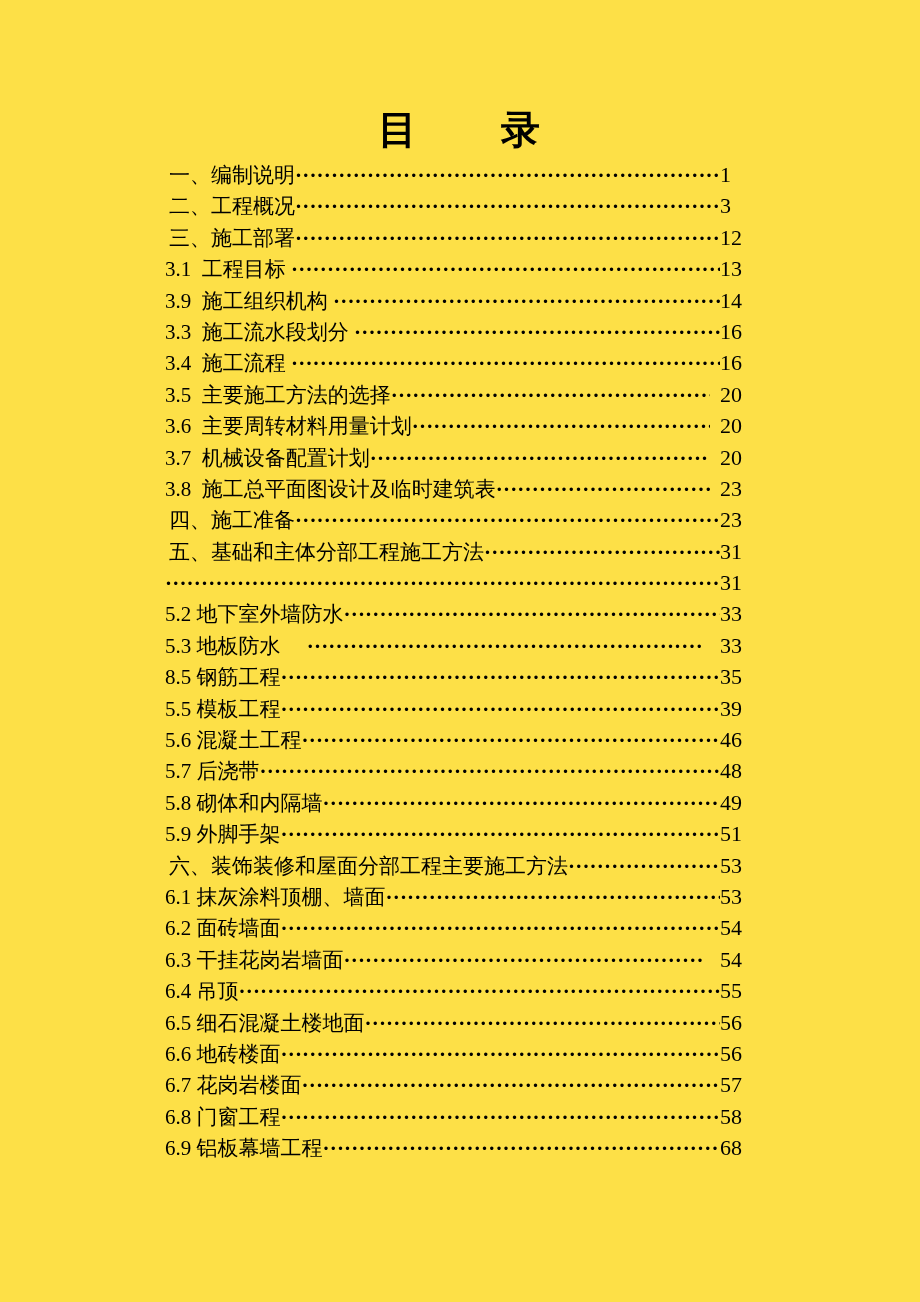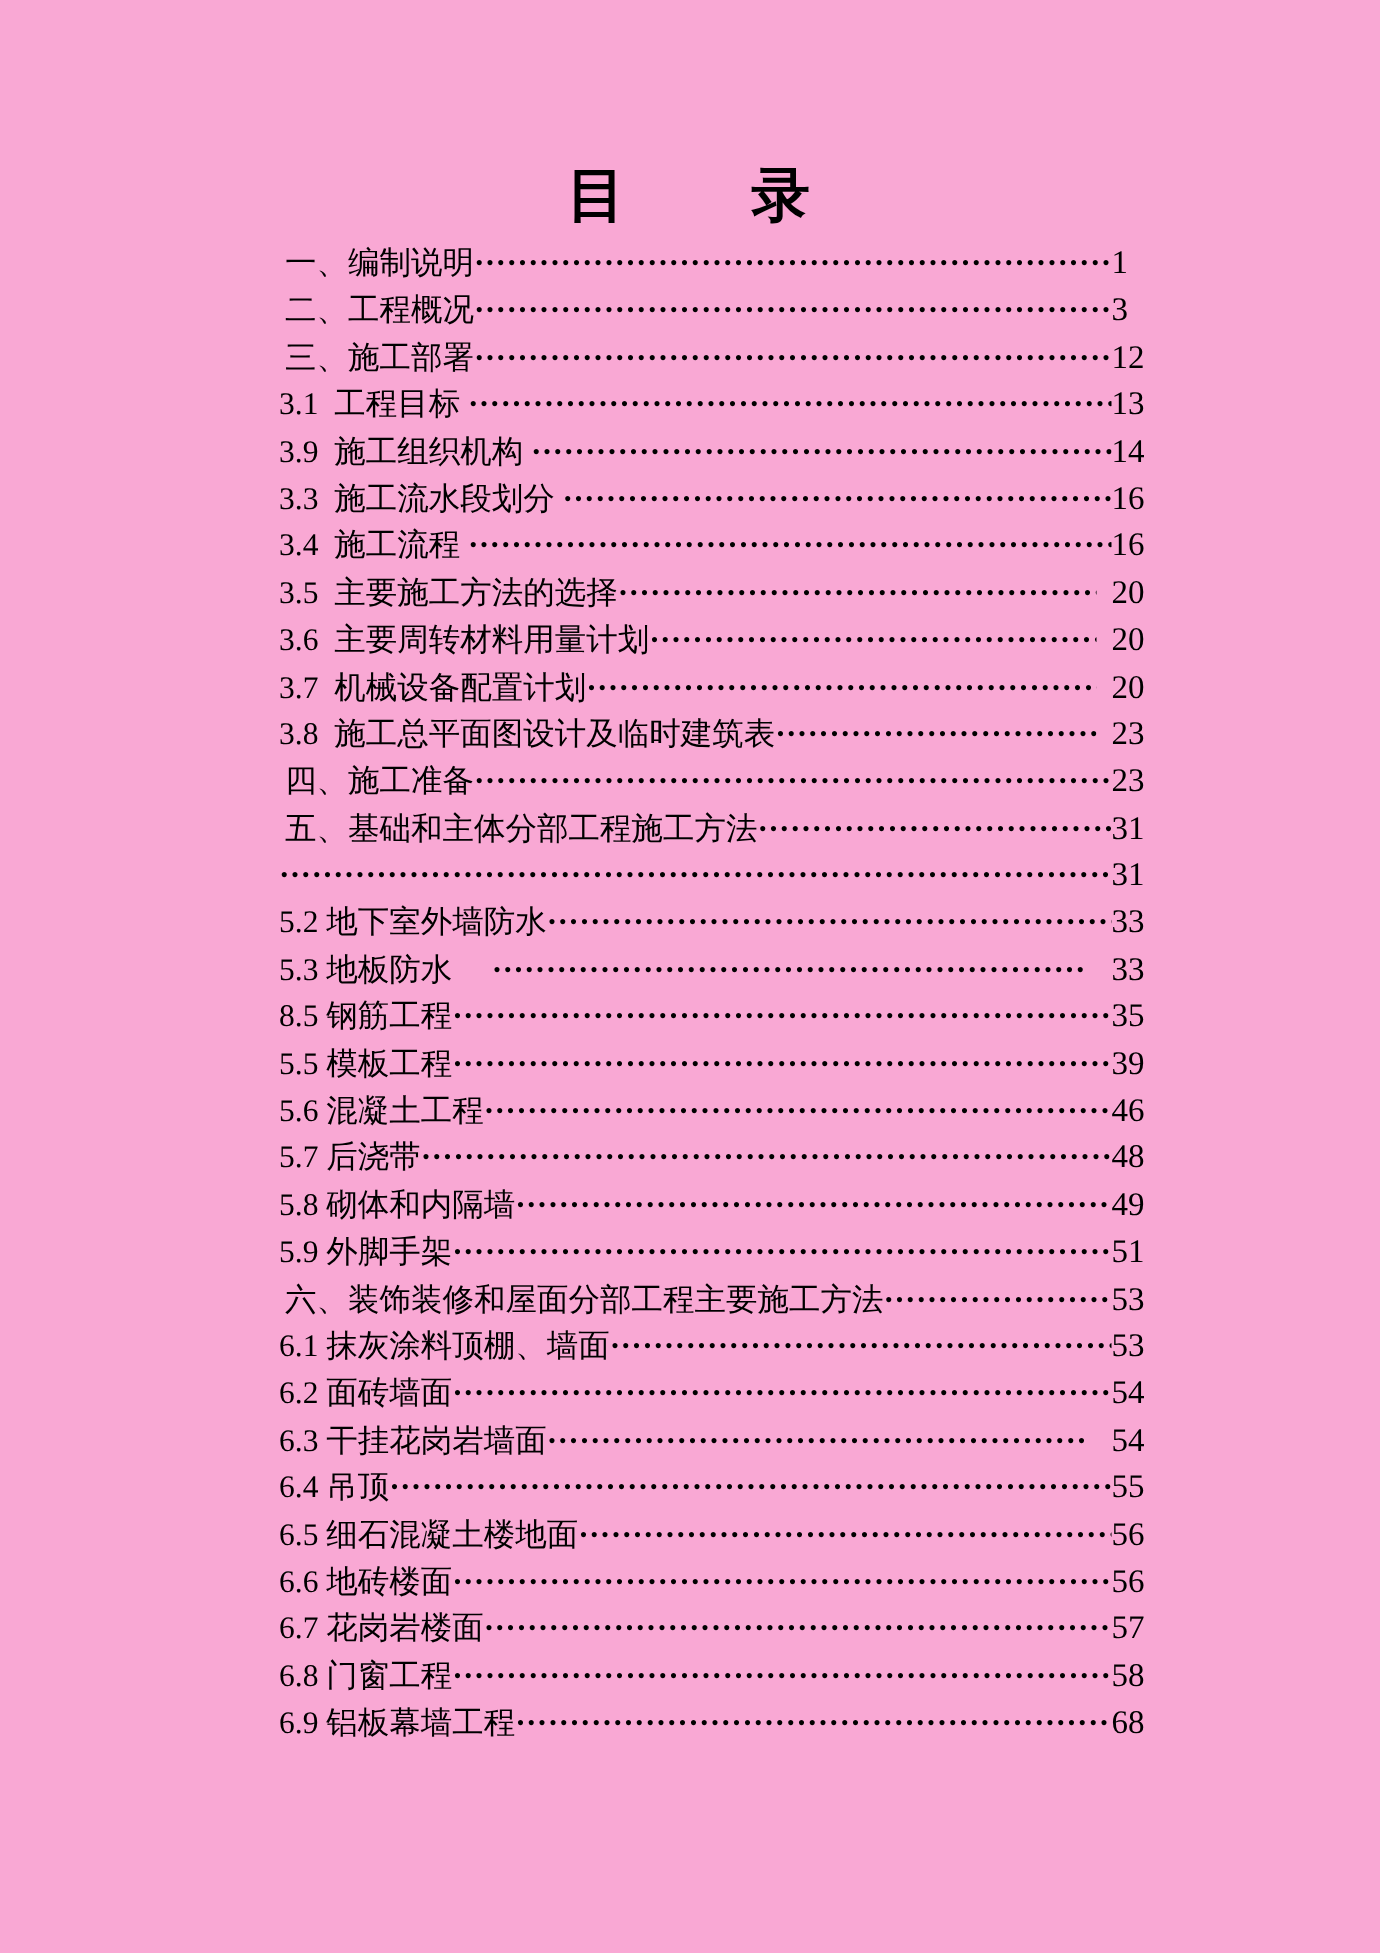--- a/index.html
+++ b/index.html
@@ -4,41 +4,41 @@
 <style>
   html, body {
     margin: 0;
     padding: 0;
     background: #ffffff;
   }
   .page {
     position: relative;
     width: 920px;
     height: 1302px;
-    background: #f9a8d4;
+    background: #fde047;
     color: #000000;
     font-family: "Liberation Serif", "DejaVu Serif", serif;
     overflow: hidden;
   }
   .doc-title {
     position: absolute;
     top: 103px;
     left: 0;
     width: 920px;
     margin: 0;
     text-align: center;
     font-size: 39px;
     font-weight: bold;
     letter-spacing: 2px;
     white-space: pre;
   }
   .toc {
     position: absolute;
     top: 159px;
-    left: 186px;
+    left: 165px;
     width: 581px;
   }
   .toc-row {
     display: flex;
     align-items: baseline;
     height: 31.4px;
     line-height: 31.4px;
     font-size: 21px;
     overflow: hidden;
   }

